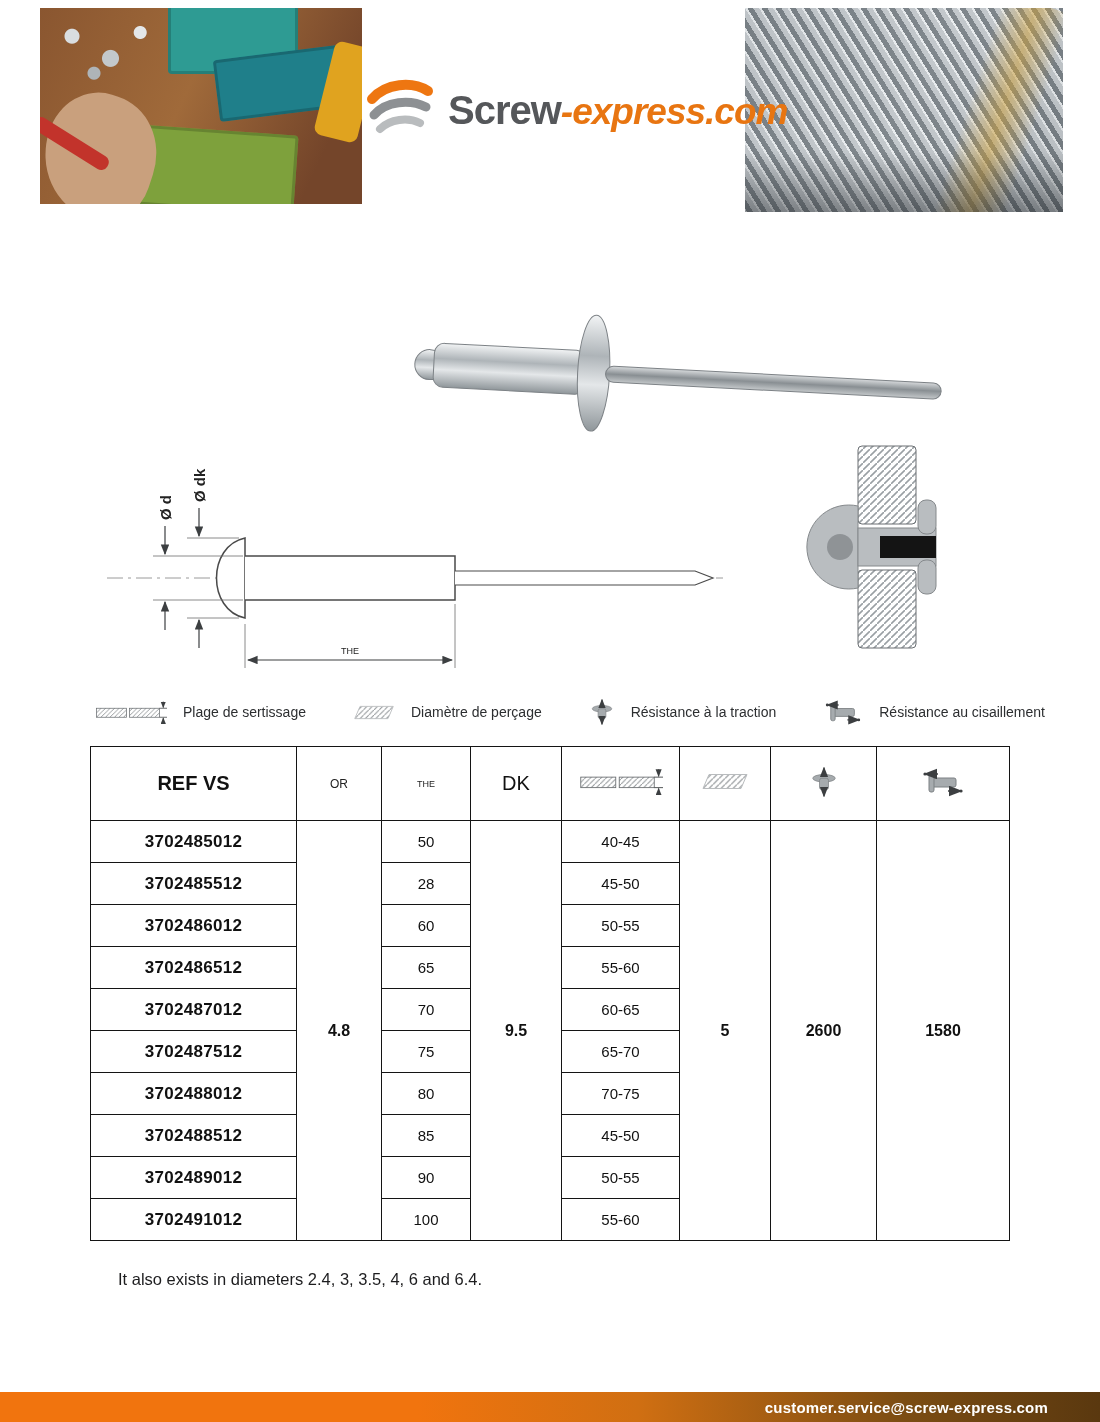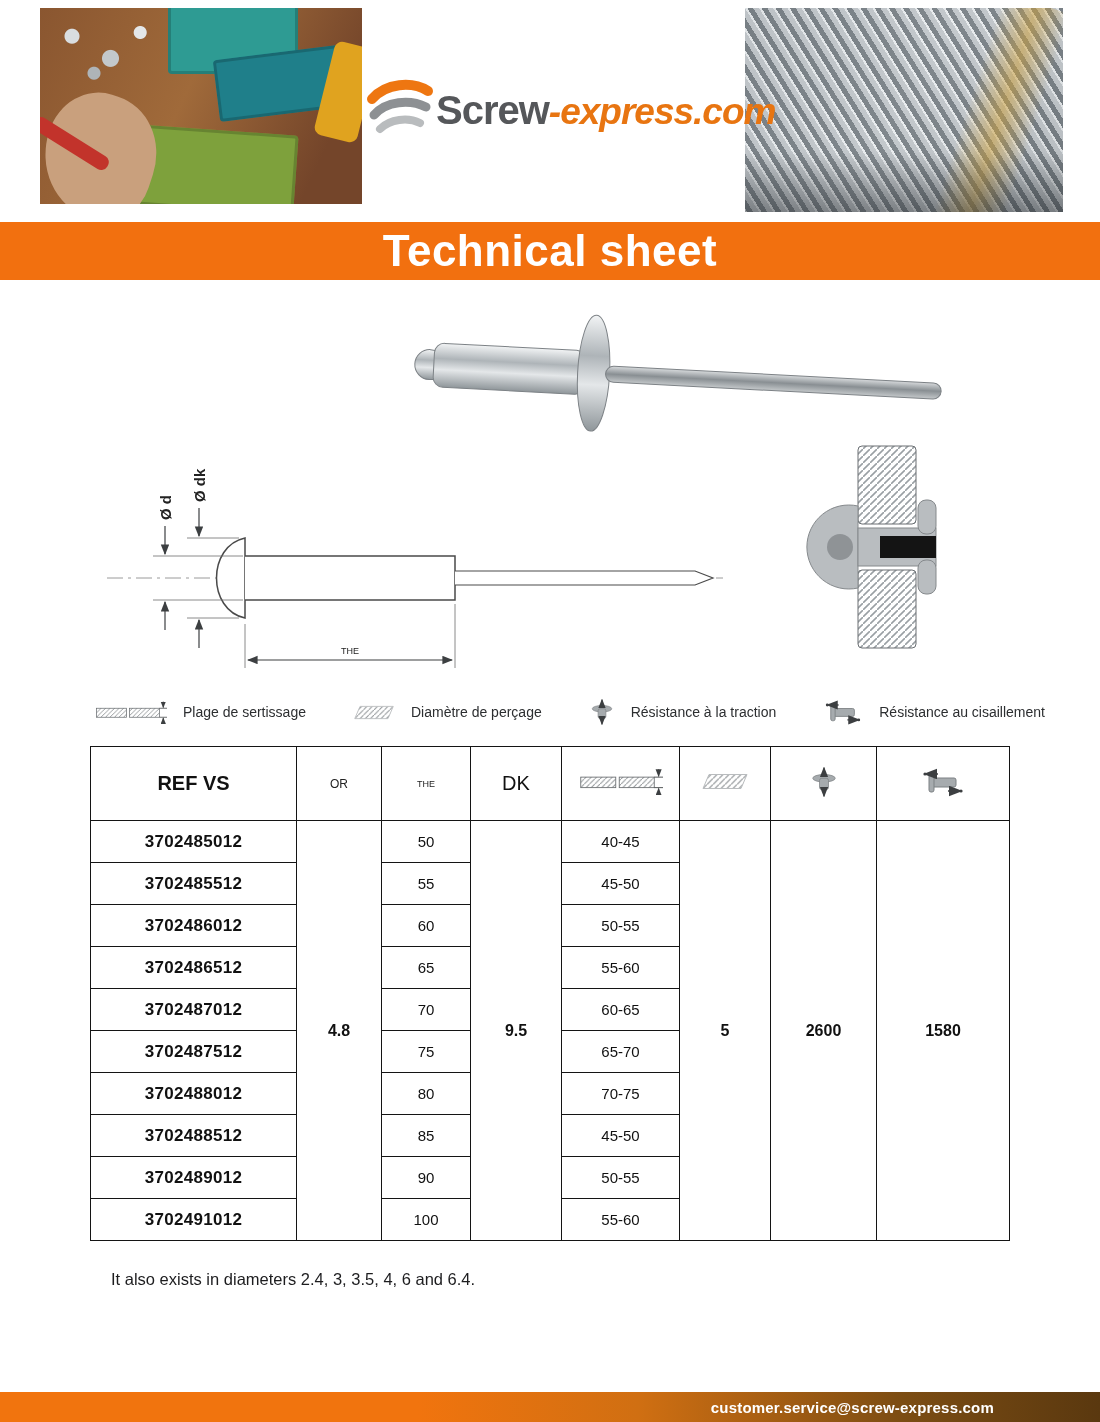--- a/index.html
+++ b/index.html
@@ -35,21 +35,21 @@
     background:
       repeating-linear-gradient(58deg, rgba(245,248,250,.75) 0 2px, rgba(110,118,124,.8) 2px 7px, rgba(195,200,204,.85) 7px 12px),
       linear-gradient(120deg,#9aa0a4,#c7cbce 50%,#787e82);
   }
   .hero-right .gold { position:absolute; right:26px; top:-10px; width:70px; height:230px; transform:rotate(18deg);
     background:linear-gradient(90deg, transparent, rgba(205,160,60,.55), transparent); }
   .hero-right .shade { position:absolute; left:0; bottom:0; width:100%; height:60px;
     background:linear-gradient(0deg, rgba(40,44,48,.45), transparent); }
 
   
-  .logo { position:absolute; left:362px; top:58px; width:386px; height:104px; display:flex; align-items:center; }
+  .logo { position:absolute; left:362px; top:58px; width:386px; height:104px; display:flex; align-items:center; gap:12px; }
   .logo-icon { width:74px; height:66px; flex:0 0 auto; }
   .logo-text { white-space:nowrap; }
   .logo-primary { font-size:40px; font-weight:bold; color:#55575a; letter-spacing:-1px; }
   .logo-secondary { font-size:37px; font-weight:bold; font-style:italic; color:#e87511; letter-spacing:-1px; }
 
   
   .banner { position:absolute; left:0; top:222px; width:1100px; height:58px; background:#f2700f;
     display:flex; align-items:center; justify-content:center; }
   .banner-title { color:#ffffff; font-size:44px; font-weight:bold; letter-spacing:0.5px; }
 
@@ -80,24 +80,24 @@
   .th-icon-cell { padding:0; }
   .th-icon-crimp { width:84px; height:27px; }
   .th-icon-drill { width:48px; height:19px; }
   .th-icon-tract { width:30px; height:40px; }
   .th-icon-shear { width:46px; height:32px; }
   .td-ref { font-weight:bold; font-size:17px; letter-spacing:0.3px; }
   .td-val { font-weight:normal; font-size:15px; }
   .td-merged { font-weight:bold; font-size:16px; }
 
   
-  .footnote { position:absolute; left:111px; top:1270px; font-size:16.5px; color:#1d1d1f; }
+  .footnote { position:absolute; left:118px; top:1270px; font-size:16.5px; color:#1d1d1f; }
   .footer { position:absolute; left:0; top:1392px; width:1100px; height:30px;
     background:linear-gradient(90deg,#f1740e 0%,#f1740e 38%,#d06f12 58%,#7c4d13 82%,#5a380f 100%);
-    display:flex; align-items:center; justify-content:flex-end; padding-right:106px; }
+    display:flex; align-items:center; justify-content:flex-end; padding-right:52px; }
   .footer-email { color:#ffffff; font-weight:bold; font-size:15px; letter-spacing:0.2px; }
 </style>
 </head>
 <body>
 
 <div class="page">
 
   <svg width="0" height="0" style="position:absolute" aria-hidden="true">
     <defs>
       <pattern id="hatchS" width="6" height="6" patternUnits="userSpaceOnUse">
@@ -153,23 +153,20 @@
     <svg class="logo-icon" viewBox="0 0 74 66">
       <path d="M10 22 C 24 6, 50 4, 66 14" stroke="#ee7611" stroke-width="10" fill="none" stroke-linecap="round"></path>
       <path d="M12 38 C 24 24, 48 22, 64 30" stroke="#8d9093" stroke-width="9" fill="none" stroke-linecap="round"></path>
       <path d="M18 52 C 28 42, 46 40, 58 46" stroke="#b9bcbe" stroke-width="8" fill="none" stroke-linecap="round"></path>
     </svg>
     <div class="logo-text">
       <span class="logo-primary">Screw</span><span class="logo-secondary">-express.com</span>
     </div>
   </div>
 
-  <div class="banner">
-    <span class="banner-title">Technical sheet</span>
-  </div>
 
   <svg class="rivet-photo" viewBox="0 0 575 190">
     <defs>
       <linearGradient id="metalV" x1="0" y1="0" x2="0" y2="1">
         <stop offset="0" stop-color="#f2f4f5"></stop>
           <stop offset="0.35" stop-color="#aeb4b8"></stop>
         <stop offset="0.6" stop-color="#e4e7e9"></stop>
           <stop offset="1" stop-color="#8f969a"></stop>
       </linearGradient>
       <linearGradient id="metalRod" x1="0" y1="0" x2="0" y2="1">
@@ -305,21 +302,21 @@
         <td class="td-merged" rowspan="10">4.8</td>
         <td class="td-val">50</td>
         <td class="td-merged" rowspan="10">9.5</td>
         <td class="td-val">40-45</td>
         <td class="td-merged" rowspan="10">5</td>
         <td class="td-merged" rowspan="10">2600</td>
         <td class="td-merged" rowspan="10">1580</td>
       </tr>
       <tr>
         <td class="td-ref">3702485512</td>
-        <td class="td-val">55</td>
+        <td class="td-val">28</td>
         <td class="td-val">45-50</td>
       </tr>
       <tr>
         <td class="td-ref">3702486012</td>
         <td class="td-val">60</td>
         <td class="td-val">50-55</td>
       </tr>
       <tr>
         <td class="td-ref">3702486512</td>
         <td class="td-val">65</td>

